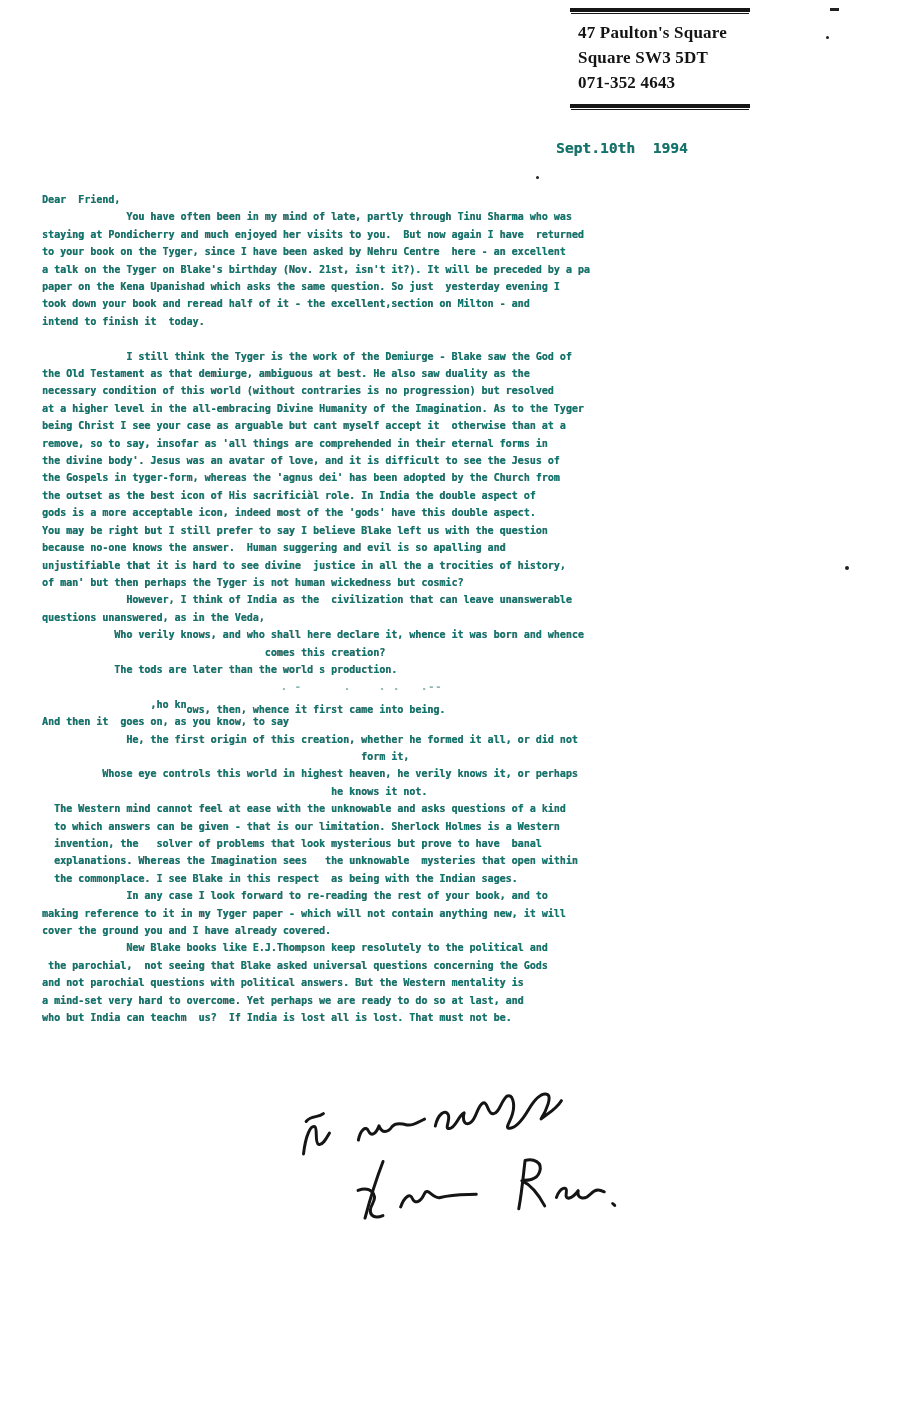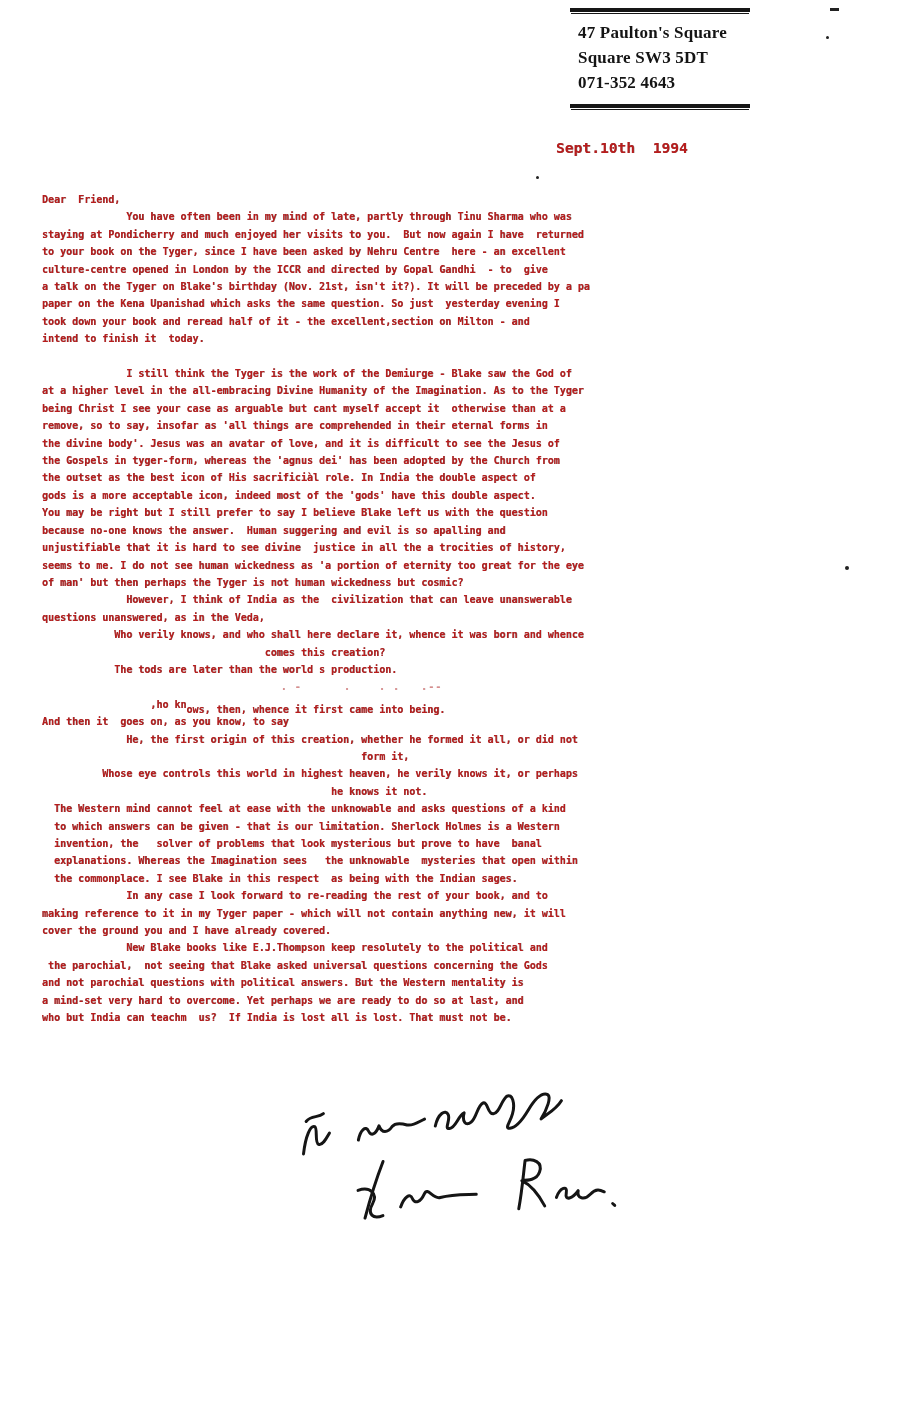--- a/index.html
+++ b/index.html
@@ -20,21 +20,21 @@
   .lh-rule.top{margin-bottom:7px;}
   .lh-rule.bottom{margin-top:9px;}
   .lh-line{
     font-weight:700;font-size:17px;line-height:25px;
     padding-left:8px;white-space:nowrap;
     letter-spacing:.2px;
   }
   
   .typed{
     font-weight:700;
-    color:#b91c1c;
+    color:#0f766e;
     text-shadow:0.35px 0 0 rgba(20,20,20,.55);
   }
   .date{
     position:absolute;left:556px;top:139px;
     font-size:14.6px;line-height:17px;white-space:pre;
   }
   .letter-body{
     position:absolute;left:42px;top:191px;width:850px;
     font-size:10px;line-height:17.4px;
   }
@@ -72,38 +72,38 @@
     <div class="lh-rule bottom"></div>
   </header>
 
   <div class="date typed">Sept.10th  1994</div>
 
   <main class="letter-body typed">
       <div class="line">Dear  Friend,</div>
       <div class="line">              You have often been in my mind of late, partly through Tinu Sharma who was</div>
       <div class="line">staying at Pondicherry and much enjoyed her visits to you.  But now again I have  returned</div>
       <div class="line">to your book on the Tyger, since I have been asked by Nehru Centre  here - an excellent</div>
-      <div class="line">culture-centre opened in London by the ICCR and directed by Gopal Gandhi  - to  give</div>
       <div class="line">a talk on the Tyger on Blake's birthday (Nov. 21st, isn't it?). It will be preceded by a pa</div>
       <div class="line">paper on the Kena Upanishad which asks the same question. So just  yesterday evening I</div>
       <div class="line">took down your book and reread half of it - the excellent,section on Milton - and</div>
       <div class="line">intend to finish it  today.</div>
       <div class="line"></div>
       <div class="line">              I still think the Tyger is the work of the Demiurge - Blake saw the God of</div>
+      <div class="line">the Old Testament as that demiurge, ambiguous at best. He also saw duality as the</div>
+      <div class="line">necessary condition of this world (without contraries is no progression) but resolved</div>
       <div class="line">at a higher level in the all-embracing Divine Humanity of the Imagination. As to the Tyger</div>
       <div class="line">being Christ I see your case as arguable but cant myself accept it  otherwise than at a</div>
       <div class="line">remove, so to say, insofar as 'all things are comprehended in their eternal forms in</div>
       <div class="line">the divine body'. Jesus was an avatar of love, and it is difficult to see the Jesus of</div>
       <div class="line">the Gospels in tyger-form, whereas the 'agnus dei' has been adopted by the Church from</div>
       <div class="line">the outset as the best icon of His sacrificiàl role. In India the double aspect of</div>
       <div class="line">gods is a more acceptable icon, indeed most of the 'gods' have this double aspect.</div>
       <div class="line">You may be right but I still prefer to say I believe Blake left us with the question</div>
       <div class="line">because no-one knows the answer.  Human suggering and evil is so apalling and</div>
       <div class="line">unjustifiable that it is hard to see divine  justice in all the a trocities of history,</div>
-      <div class="line">seems to me. I do not see human wickedness as 'a portion of eternity too great for the eye</div>
       <div class="line">of man' but then perhaps the Tyger is not human wickedness but cosmic?</div>
       <div class="line">              However, I think of India as the  civilization that can leave unanswerable</div>
       <div class="line">questions unanswered, as in the Veda,</div>
       <div class="line">            Who verily knows, and who shall here declare it, whence it was born and whence</div>
       <div class="line">                                     comes this creation?</div>
       <div class="line">            The tods are later than the world s production.</div>
       <div class="line"><span class="faint">                                  . -      .    . .   .--</span></div>
       <div class="line"><span>                  ,ho kn</span><span class="drop">ows, then, whence it first came into being.</span></div>
       <div class="line">And then it  goes on, as you know, to say</div>
       <div class="line">              He, the first origin of this creation, whether he formed it all, or did not</div>

